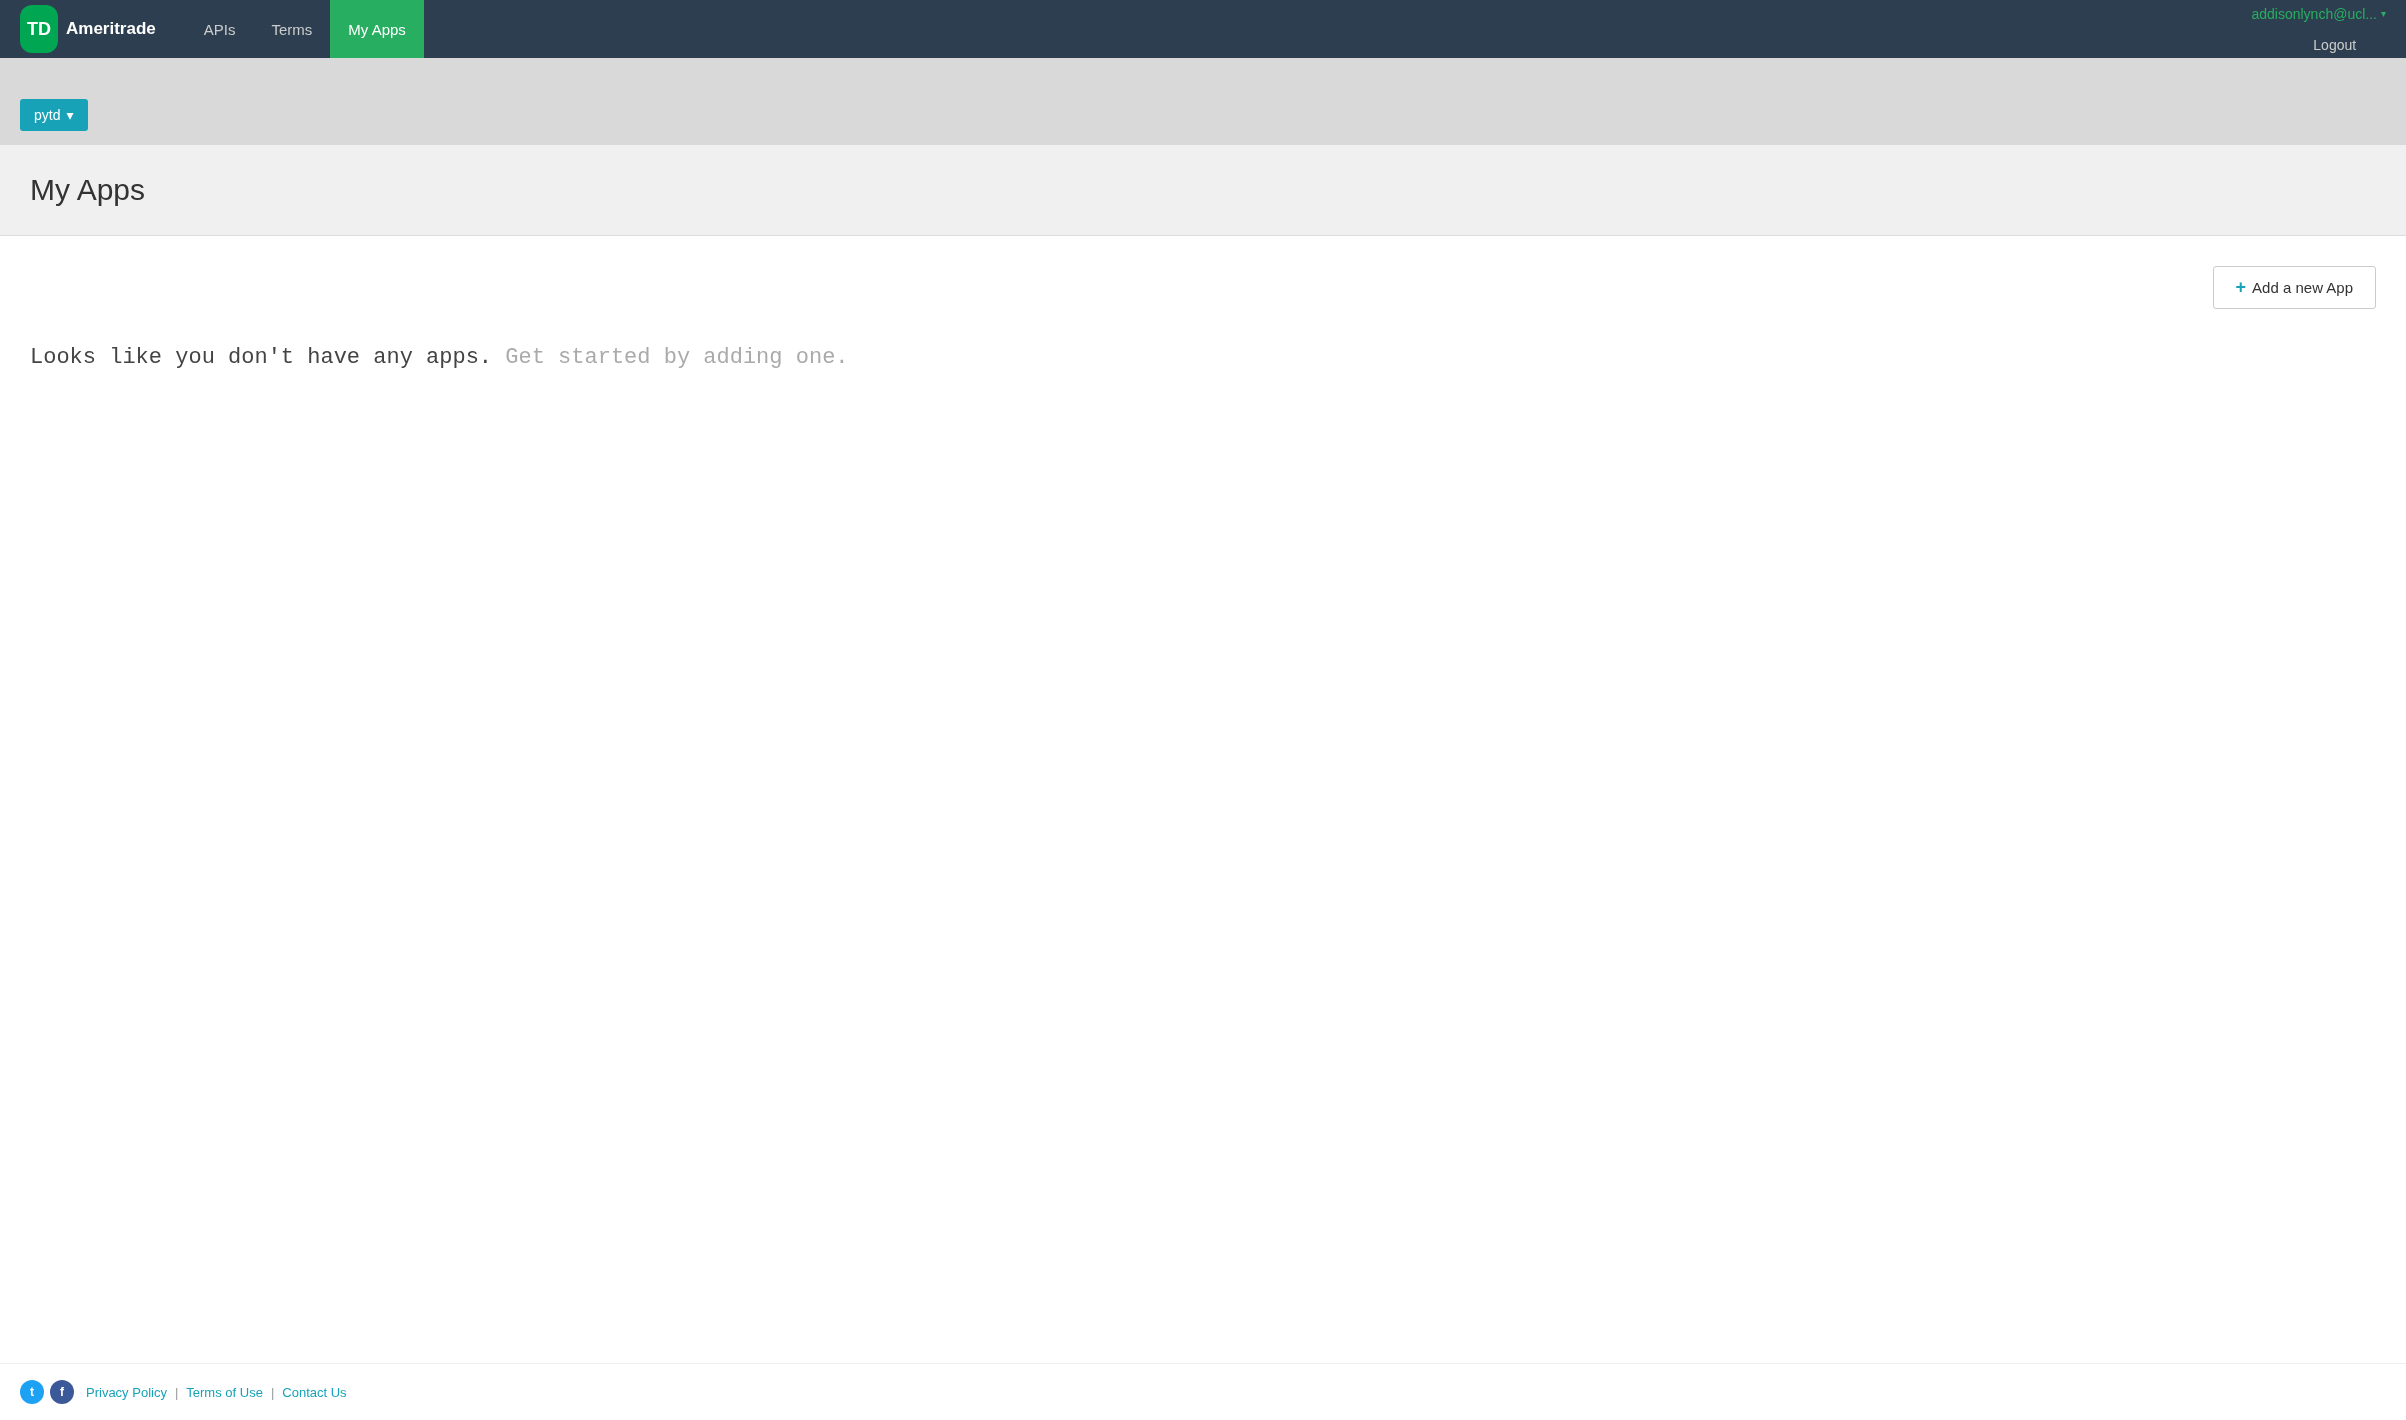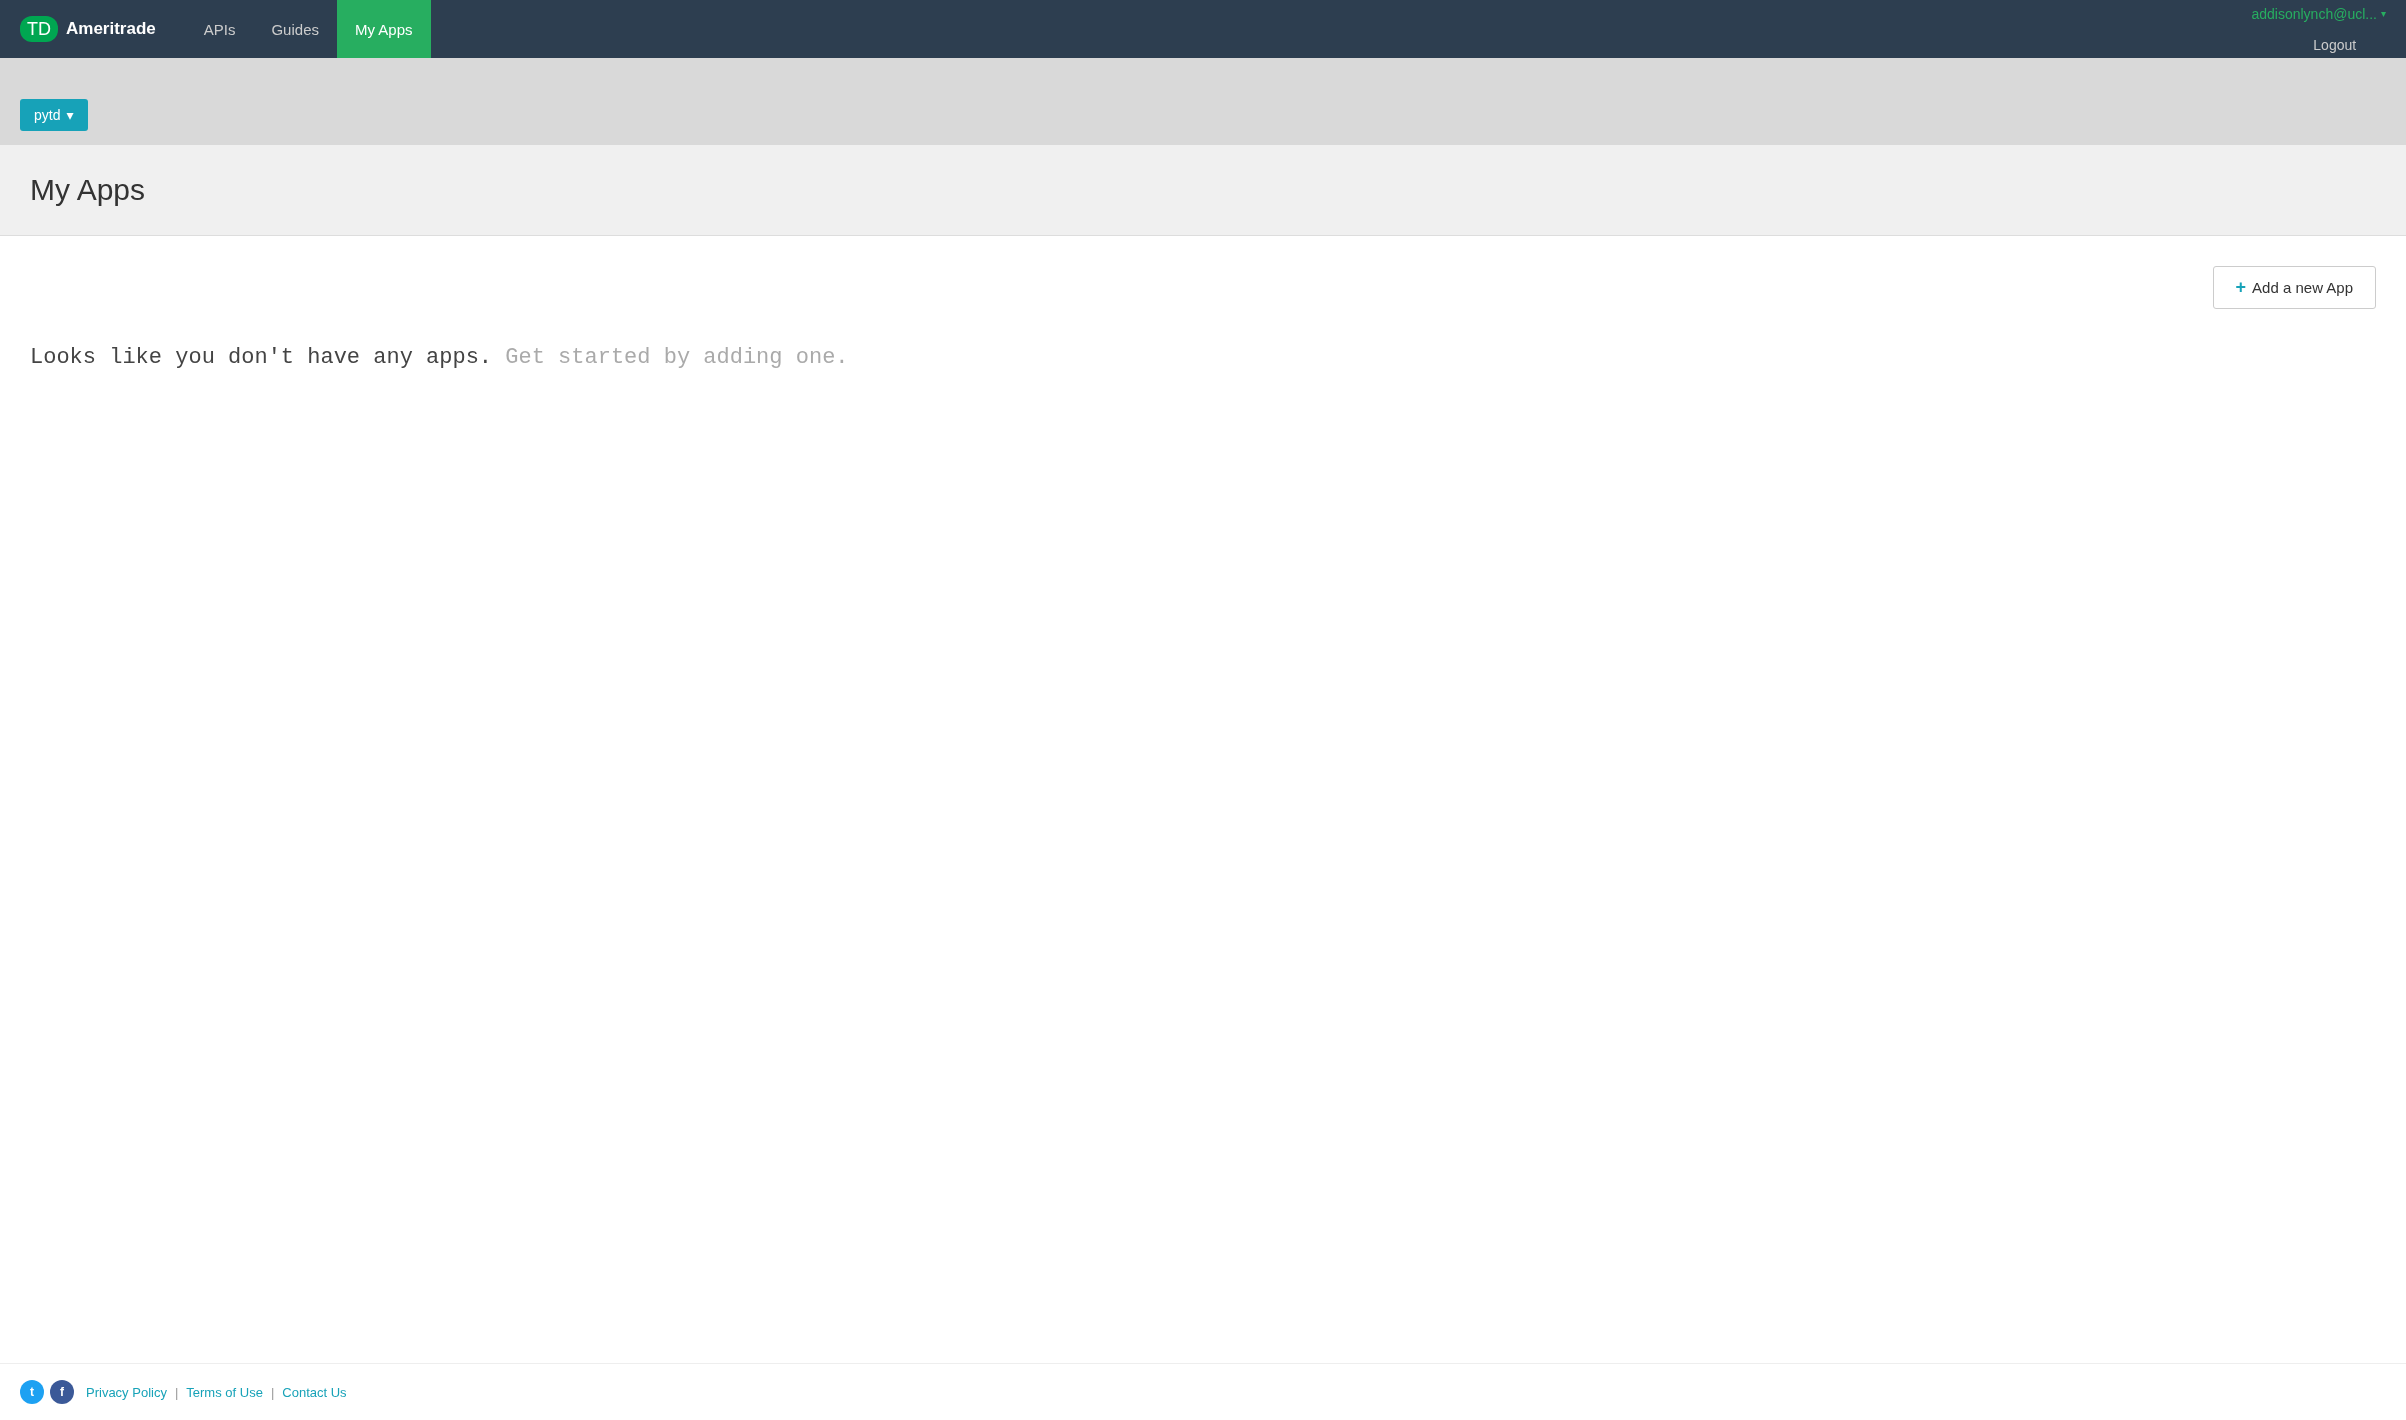--- a/index.html
+++ b/index.html
@@ -14,24 +14,24 @@
       padding: 0 20px;
     }
     .navbar-brand {
       display: flex;
       align-items: center;
       margin-right: 30px;
     }
     .td-logo {
       background: #00a651;
       color: #fff;
-      font-weight: normal;
+      font-weight: bold;
       font-size: 18px;
       width: 38px;
-      height: 26px;
+      height: 48px;
       display: flex;
       align-items: center;
       justify-content: center;
       border-radius: 12px;
       margin-right: 8px;
     }
     .brand-name {
       color: #fff;
       font-size: 17px;
       font-weight: bold;
@@ -245,21 +245,21 @@
 
 <nav class="navbar">
   <div class="navbar-brand">
     <div class="td-logo">
       <span>TD</span>
     </div>
     <span class="brand-name">Ameritrade</span>
   </div>
   <div class="navbar-nav">
     <a class="nav-link">APIs</a>
-    <a class="nav-link">Guides</a>
+    <a class="nav-link">Terms</a>
     <a class="nav-link active">My Apps</a>
   </div>
   <div class="navbar-right">
     <span class="user-email">
       <span>addisonlynch@ucl...</span>
       <span class="chevron-down">▾</span>
     </span>
     <a class="logout-link">Logout</a>
   </div>
 </nav>

